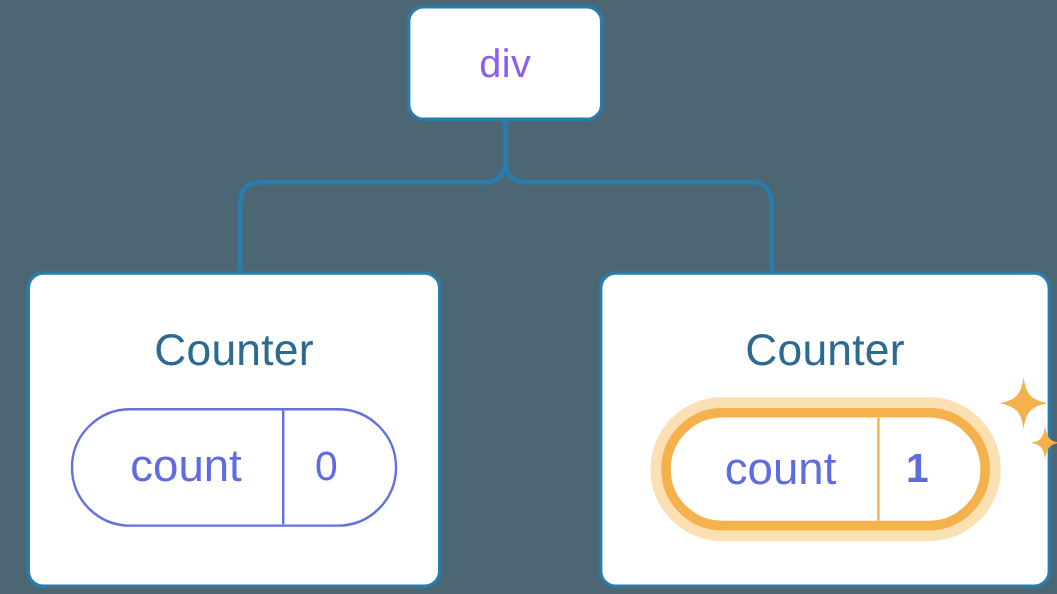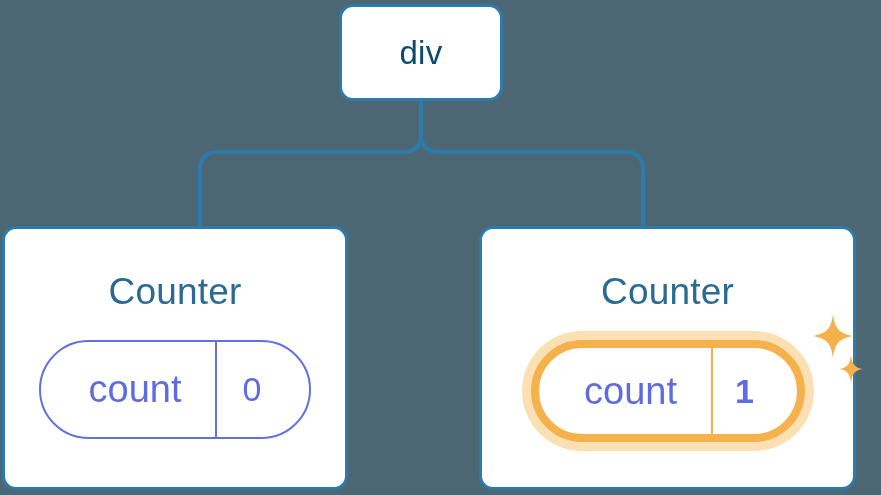--- a/index.html
+++ b/index.html
@@ -41,33 +41,34 @@
   #root-node {
     left: 339px;
     top: 4px;
     width: 164px;
     height: 97px;
     display: flex;
     align-items: center;
     justify-content: center;
   }
   .node-label {
-    color: #0c4a6e;
+    color: #8b5cf6;
     font-size: 33px;
     letter-spacing: 0.3px;
   }
 
   
   .component-box {
     top: 226px;
     height: 264px;
     display: flex;
     flex-direction: column;
     align-items: center;
     justify-content: flex-start;
+    margin-left: 20px;
   }
   #counter-box-left {
     left: 2px;
     width: 346px;
   }
   #counter-box-right {
     left: 479px;
     width: 377px;
   }
   .component-title {

